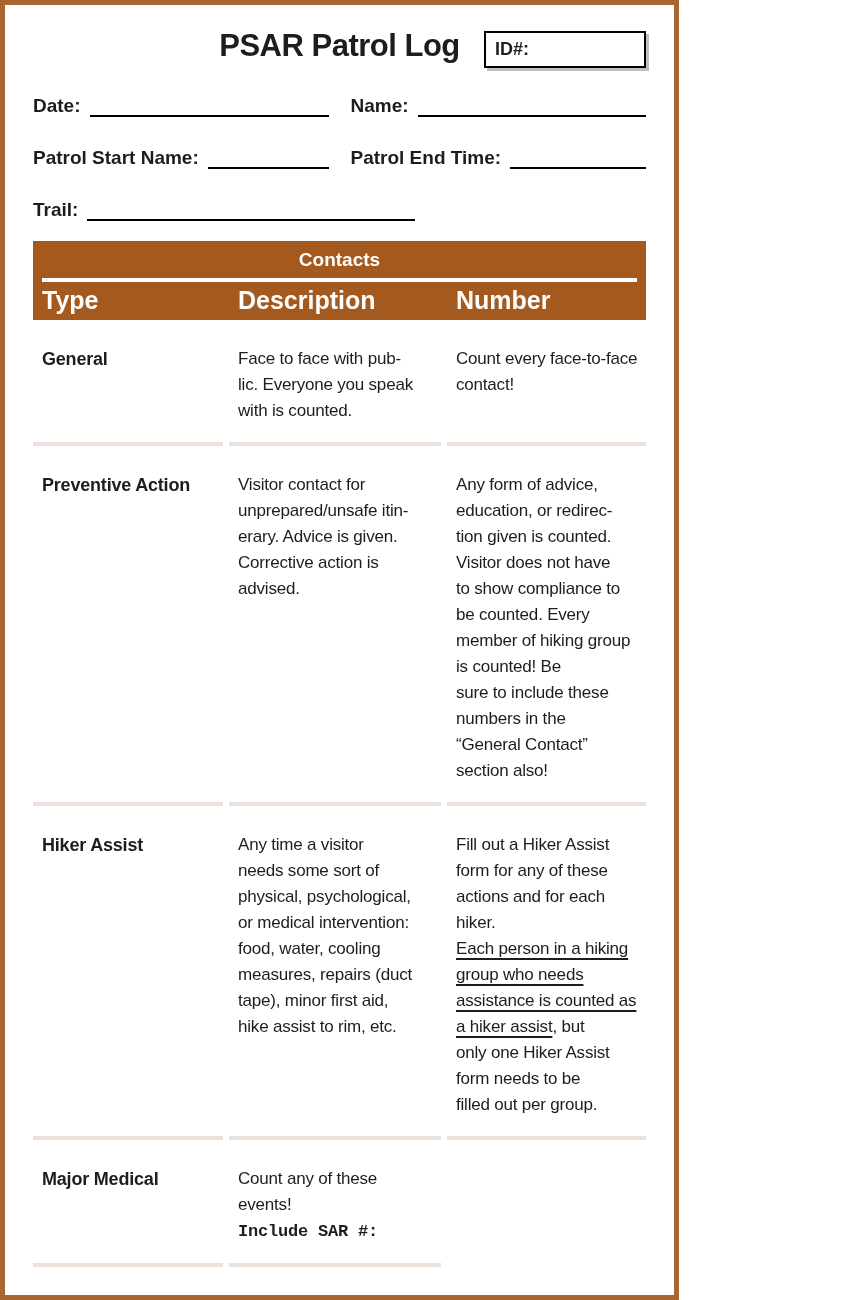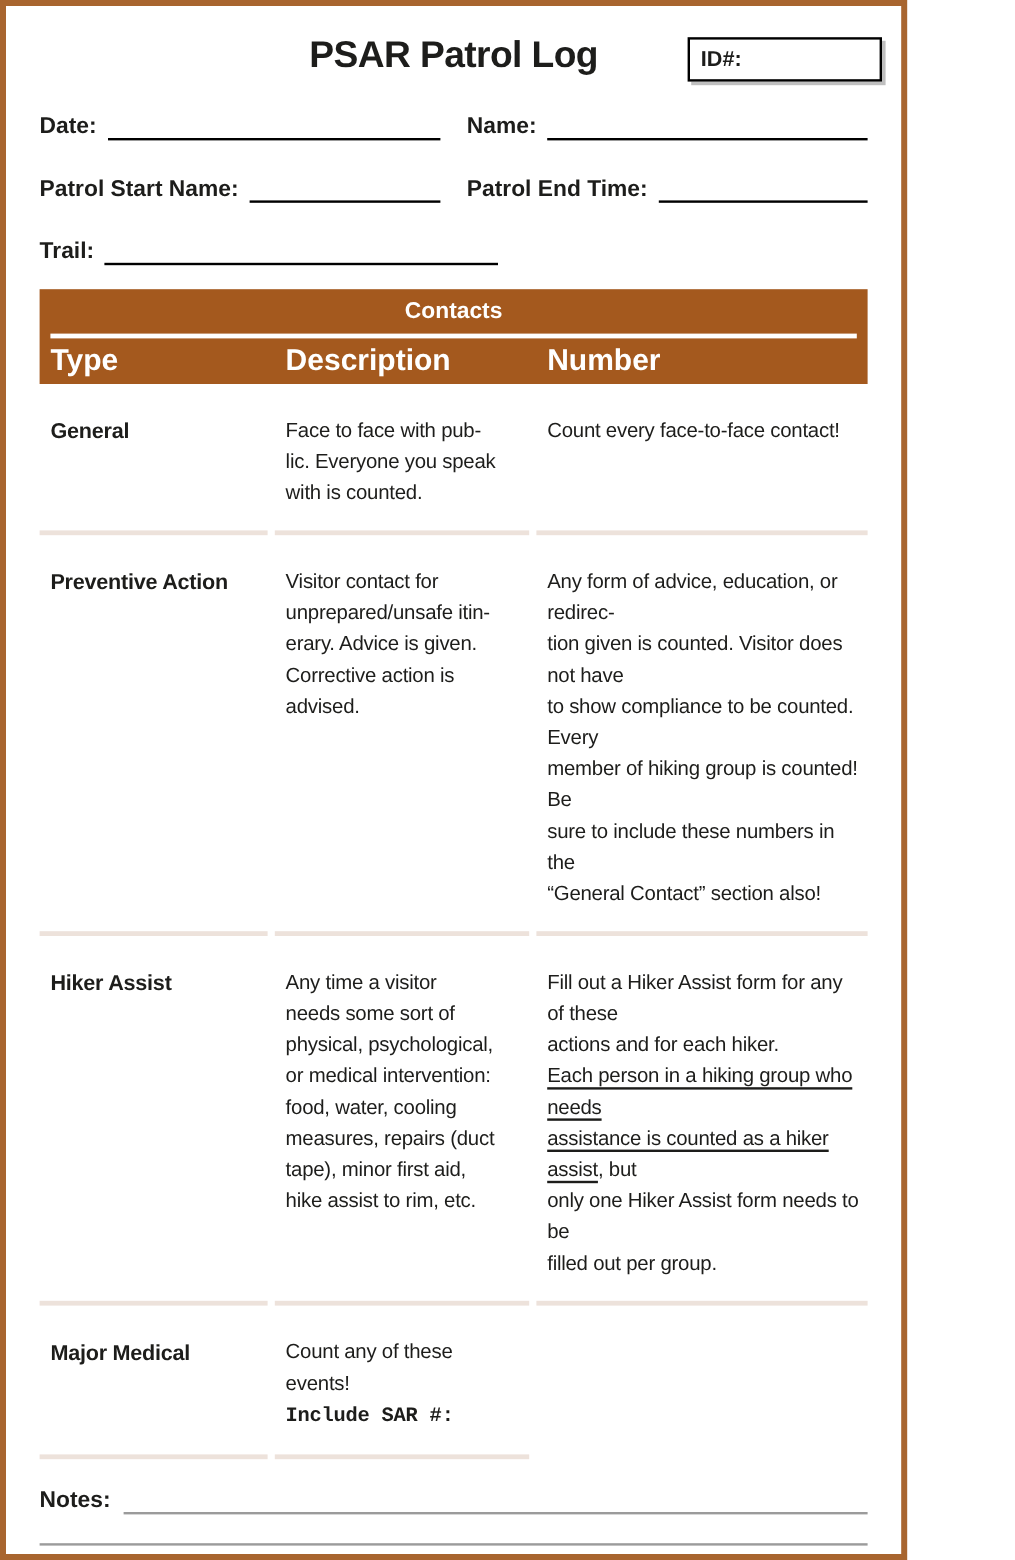--- a/index.html
+++ b/index.html
@@ -6,30 +6,30 @@
     --brown:#A4591E;
     --border-brown:#A8652F;
     --divider:#EDE2DB;
     --line-gray:#9B9B9B;
     --ink:#1d1d1b;
   }
   *{box-sizing:border-box;margin:0;padding:0;}
   html,body{background:#fff;}
   body{width:846px;height:1300px;font-family:"Liberation Sans",sans-serif;color:var(--ink);}
   .page{
-    position:relative;width:756px;height:1300px;
+    position:relative;width:679px;height:1300px;
     border:5px solid var(--border-brown);background:#fff;overflow:hidden;
   }
   
   .form-title{
     text-align:center;font-size:31px;font-weight:bold;letter-spacing:-0.5px;
     margin-top:22px;line-height:38px;
   }
   .id-box{
-    position:absolute;top:26px;right:16px;width:162px;height:37px;
+    position:absolute;top:26px;right:28px;width:162px;height:37px;
     border:2px solid #000;background:#fff;
     box-shadow:3px 3px 0 rgba(0,0,0,0.25);
     display:flex;align-items:center;padding-left:9px;
     font-weight:bold;font-size:18px;
   }
   
   .fields{margin:24px 28px 0;}
   .frow{display:flex;gap:22px;margin-top:28px;align-items:flex-end;height:24px;}
   .fhalf{flex:1;display:flex;align-items:flex-end;min-width:0;}
   .fhalf.solo{flex:0 0 382px;}

